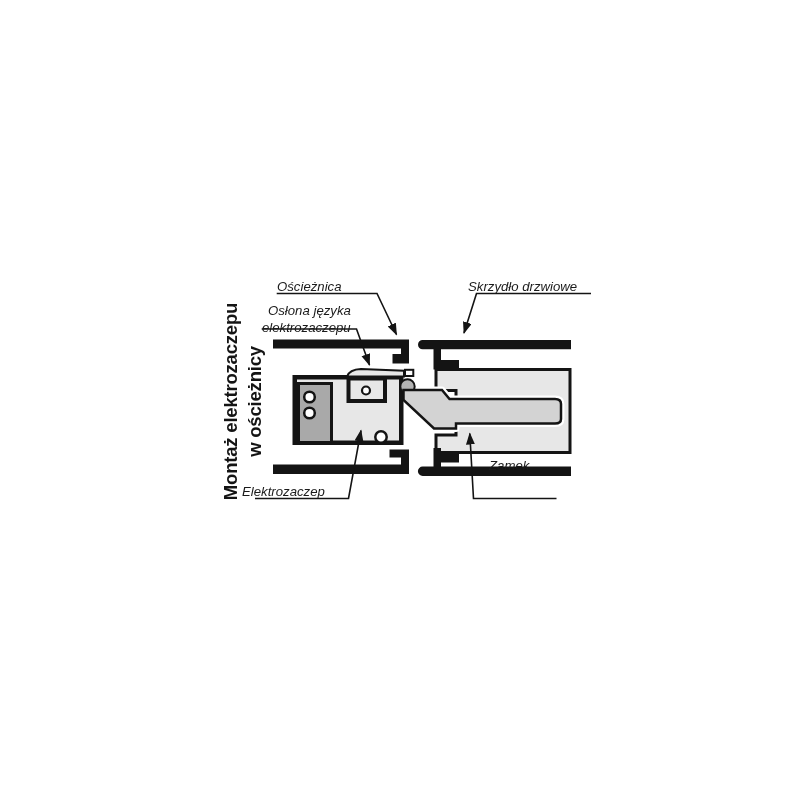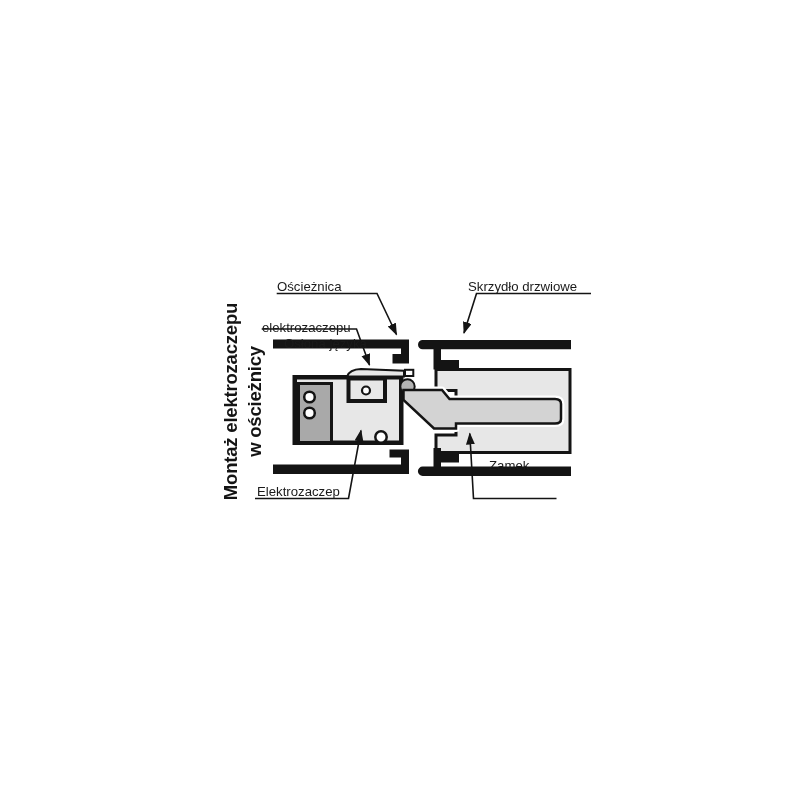--- a/index.html
+++ b/index.html
@@ -12,21 +12,21 @@
     --text:#1a1a1a;
   }
   html,body{margin:0;padding:0;background:var(--bg);}
   .stage{
     position:relative;width:800px;height:800px;background:var(--bg);
     font-family:"Liberation Sans","DejaVu Sans",sans-serif;color:var(--text);
     overflow:hidden;
   }
   .stage svg{position:absolute;left:0;top:0;}
   .callout{
-    position:absolute;font-size:13.2px;line-height:13.2px;white-space:nowrap;color:var(--text);
+    position:absolute;font-size:13.2px;line-height:13.2px;white-space:nowrap;color:var(--text);font-style:italic;
   }
   .vtitle{
     position:absolute;left:112px;top:377.5px;width:260px;height:47px;
     transform:rotate(-90deg);
     font-size:18.5px;font-weight:bold;line-height:23.5px;text-align:center;
     color:var(--ink);letter-spacing:-0.2px;
   }
 </style>
 </head>
 <body>
@@ -75,22 +75,22 @@
     <path d="M556.5,498.5 L473.5,498.5 L469.8,433.5" fill="none" stroke="var(--ink)" stroke-width="1.6" marker-end="url(#ah)"></path>
   </svg>
 
   <div class="vtitle">
     <div>Montaż elektrozaczepu</div>
     <div>w ościeżnicy</div>
   </div>
 
   <div class="callout" style="left:277px;top:280px;">Ościeżnica</div>
 
-  <div class="callout" style="left:284px;top:304px;margin-top:33px;">Osłona języka</div>
+  <div class="callout" style="left:268px;top:304px;">Osłona języka</div>
   <div class="callout" style="left:262px;top:321px;">elektrozaczepu</div>
 
   <div class="callout" style="left:468px;top:280px;">Skrzydło drzwiowe</div>
 
-  <div class="callout" style="left:257px;top:485px;">Elektrozaczep</div>
+  <div class="callout" style="left:242px;top:485px;">Elektrozaczep</div>
 
   <div class="callout" style="left:489px;top:459px;text-align:right;">Zamek</div>
 
 </div>
 
 </body></html>

